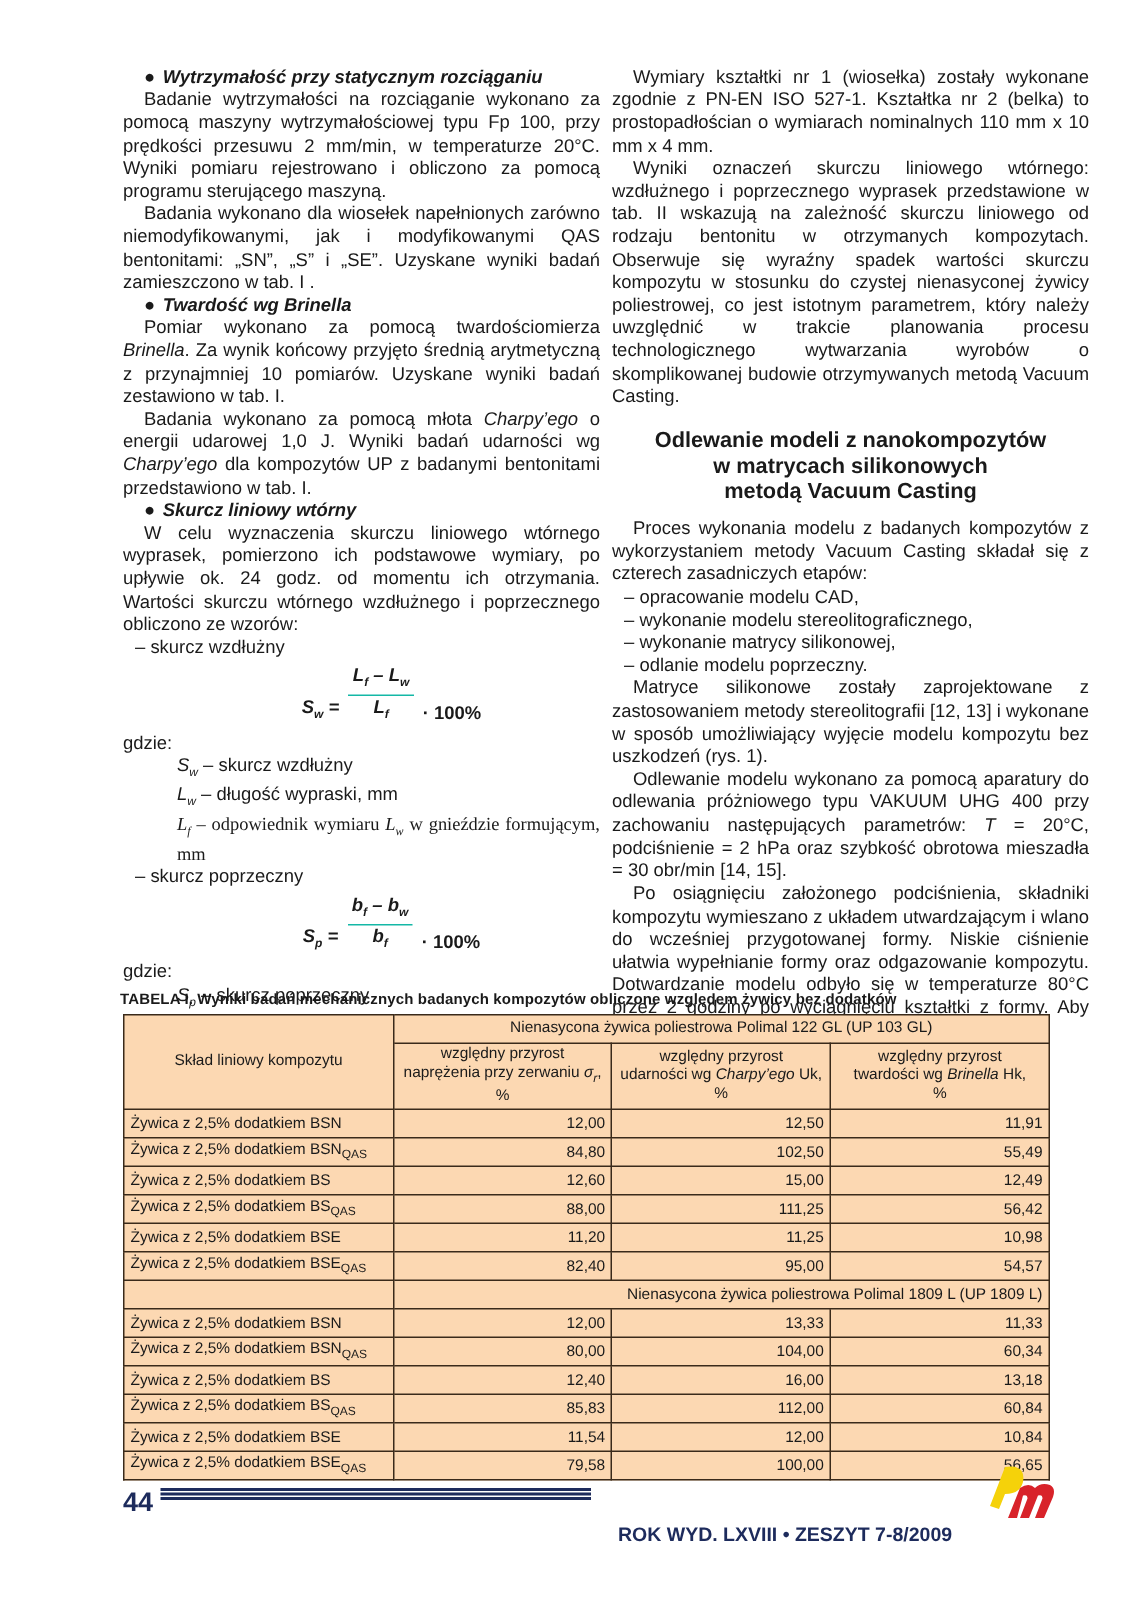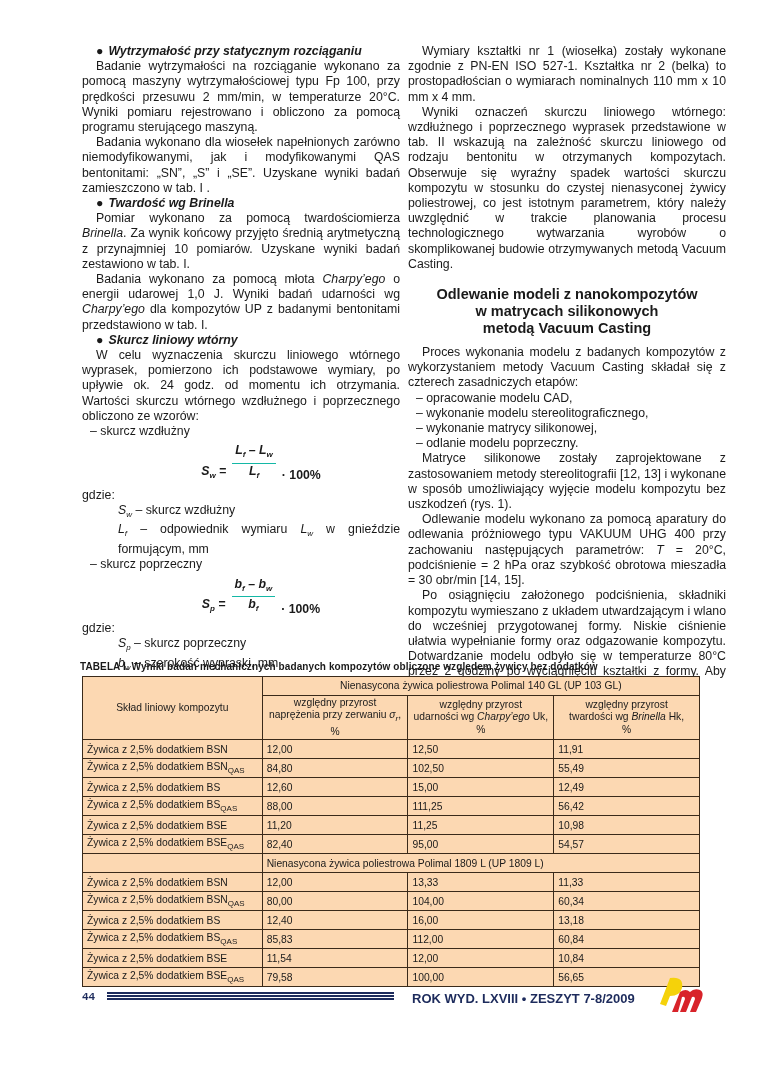--- a/index.html
+++ b/index.html
@@ -18,26 +18,26 @@
   .frac .num { border-bottom:1px solid #14b8a6; padding:0 3px; }
   .frac .den { padding:0 3px; }
   .formula .rest { font-style:normal; }
   .defs { margin:0; padding-left:36px; }
   sub { font-size:8px; }
   .heading { font-weight:bold; font-size:14.5px; line-height:17px; text-align:center; margin:14px 0 8px 0; }
   .table-caption { position:absolute; left:80px; top:661px; font-size:10px; font-weight:bold; letter-spacing:0.1px; }
   table { position:absolute; left:82px; top:676px; width:618px; border-collapse:collapse; background:#fcd8b2; font-size:10.3px; }
   td, th { border:1px solid #3a2a1a; padding:0 4px; height:18px; font-weight:normal; }
   th { text-align:center; line-height:12.5px; }
-  td.num { text-align:left; }
+  td.num { text-align:right; }
   td.name { text-align:left; }
-  .footer-num { position:absolute; left:82px; top:991px; font-weight:bold; font-size:11px; color:#1d2b5c;font-family:Liberation Mono, monospace; }
+  .footer-num { position:absolute; left:82px; top:991px; font-weight:bold; font-size:18px; color:#1d2b5c; }
   .footer-lines { position:absolute; left:107px; top:992px; width:287px; height:11px; }
   .footer-lines div { height:2px; background:#1d2b5c; margin-bottom:1px; }
-  .footer-text { position:absolute; left:412px; top:991px; font-weight:bold; font-size:13px; color:#1d2b5c; }
+  .footer-text { position:absolute; left:412px; top:1015px; font-weight:bold; font-size:13px; color:#1d2b5c; }
   .logo { position:absolute; left:650px; top:974px; width:56px; height:40px; }
 </style>
 </head>
 <body>
 
 <div class="col left">
   <div class="bullet"><span class="dot">●</span><span>Wytrzymałość przy statycznym rozciąganiu</span></div>
   <p>Badanie wytrzymałości na rozciąganie wykonano za pomocą maszyny wytrzymałościowej typu Fp 100, przy prędkości przesuwu 2 mm/min, w temperaturze 20°C. Wyniki pomiaru rejestrowano i obliczono za pomocą programu sterującego maszyną.</p>
   <p>Badania wykonano dla wiosełek napełnionych zarówno niemodyfikowanymi, jak i modyfikowanymi QAS bentonitami: „SN”, „S” i „SE”. Uzyskane wyniki badań zamieszczono w tab. I .</p>
   <div class="bullet"><span class="dot">●</span><span>Twardość wg Brinella</span></div>
@@ -51,21 +51,22 @@
     <span><span>S</span><sub>w</sub> =</span>
     <span class="frac">
       <span class="num"><span>L</span><sub>f</sub><span> – L</span><sub>w</sub></span>
       <span class="den"><span>L</span><sub>f</sub></span>
     </span>
     <span class="rest">· 100%</span>
   </div>
 
   <div class="noind">gdzie:</div>
   <div class="defs"><i>S</i><sub><i>w</i></sub><span> – skurcz wzdłużny</span></div>
-  <div class="defs" style="text-align:justify;"><i>L</i><sub><i>f</i></sub><span> – odpowiednik wymiaru </span><i>L</i><sub><i>w</i></sub><span> w gnieździe formującym, mm</span></div>
+  <div class="defs"><i>L</i><sub><i>w</i></sub><span> – długość wypraski, mm</span></div>
+  <div class="defs" style="text-align:justify;font-family:Liberation Serif, serif;"><i>L</i><sub><i>f</i></sub><span> – odpowiednik wymiaru </span><i>L</i><sub><i>w</i></sub><span> w gnieździe formującym, mm</span></div>
   <div class="dash">– skurcz poprzeczny</div>
 
   <div class="formula">
     <span><span>S</span><sub>p</sub> =</span>
     <span class="frac">
       <span class="num"><span>b</span><sub>f</sub><span> – b</span><sub>w</sub></span>
       <span class="den"><span>b</span><sub>f</sub></span>
     </span>
     <span class="rest">· 100%</span>
   </div>
@@ -98,21 +99,21 @@
 <table>
   <colgroup>
       <col style="width:180px">
       <col style="width:146px">
       <col style="width:146px">
       <col style="width:146px">
     </colgroup>
   <thead>
     <tr>
       <th rowspan="2">Skład liniowy kompozytu</th>
-      <th colspan="3">Nienasycona żywica poliestrowa Polimal 140 GL (UP 103 GL)</th>
+      <th colspan="3">Nienasycona żywica poliestrowa Polimal 122 GL (UP 103 GL)</th>
     </tr>
     <tr style="height:44px;">
       <th>
           <div>względny przyrost</div>
           <div><span>naprężenia przy zerwaniu </span><i>σ</i><sub><i>r</i></sub><span>,</span></div>
           <div>%</div>
         </th>
       <th>
           <div>względny przyrost</div>
           <div><span>udarności wg </span><i>Charpy’ego</i><span> Uk,</span></div>

